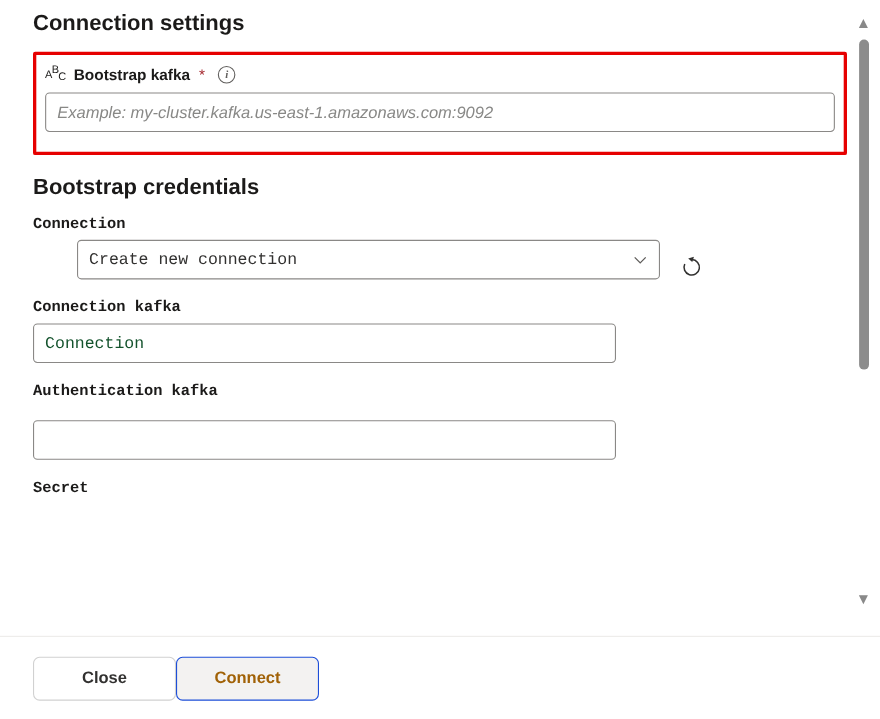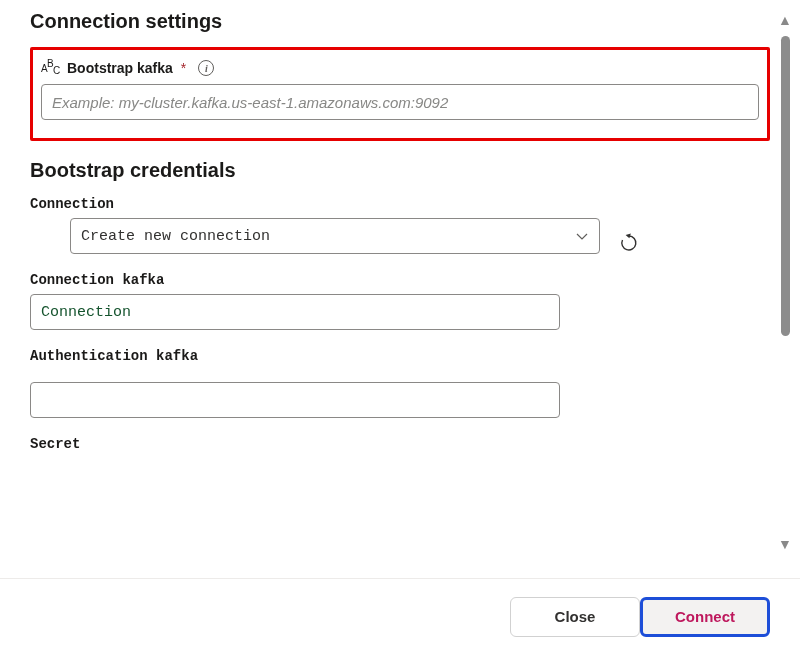--- a/index.html
+++ b/index.html
@@ -134,43 +134,43 @@
     .w-530 { width: 530px; }
     .footer {
       position: absolute;
       bottom: 0;
       left: 0;
       right: 0;
       height: 76px;
       border-top: 1px solid #edebe9;
       display: flex;
       align-items: center;
-      justify-content: flex-end;
+      justify-content: flex-start;
       padding: 0 30px;
       background: #fff;
     }
     .btn {
       height: 40px;
       padding: 0 24px;
       border-radius: 6px;
       font-size: 15px;
       font-weight: 600;
       font-family: inherit;
       cursor: pointer;
       min-width: 130px;
     }
     .btn-secondary {
       background: #fff;
       border: 1px solid #d1d1d1;
       color: #323130;
     }
     .btn-primary-disabled {
       background: #f3f2f1;
-      border: 3px solid #1d4ed8;
-      color: #be185d;
+      border: 1px solid #1d4ed8;
+      color: #a16207;
       cursor: not-allowed;
     }
     .scrollbar-track {
       position: absolute;
       right: 4px;
       top: 10px;
       bottom: 100px;
       width: 22px;
       display: flex;
       flex-direction: column;

